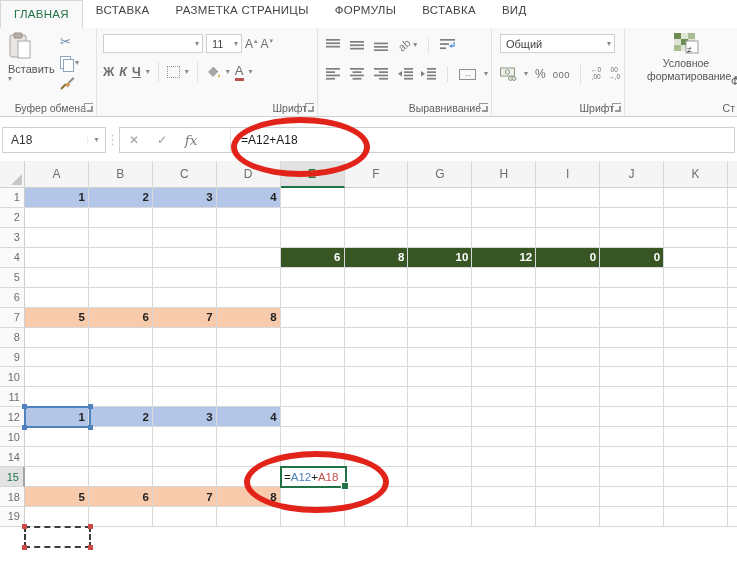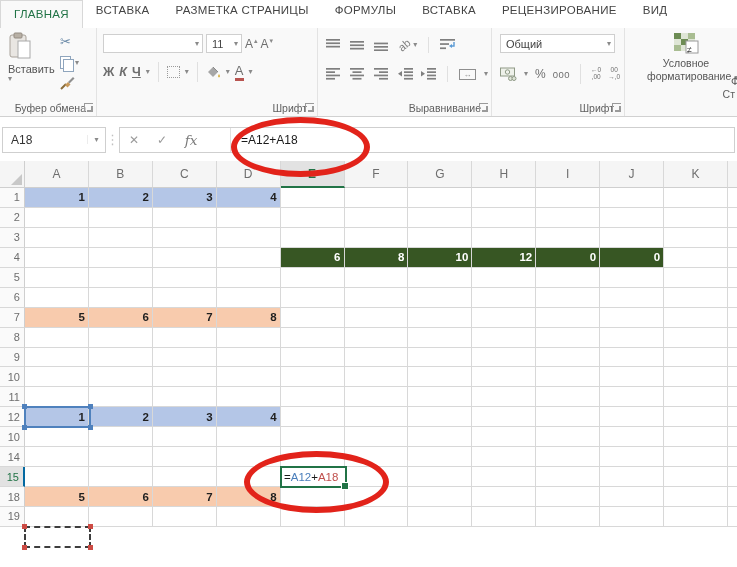--- a/index.html
+++ b/index.html
@@ -44,42 +44,42 @@
   
   .num-r2{position:absolute;left:8px;top:36px;display:flex;align-items:center;gap:7px;height:20px}
   .pct{font-size:12px;color:#6e6e6e}
   .th000{font-size:9.5px;color:#6e6e6e;letter-spacing:.5px}
   .decbtn{display:flex;flex-direction:column;line-height:1.05;font-size:6.5px;color:#6e6e6e;text-align:center}
   
   .cf{position:absolute;left:22px;top:4px;width:78px;text-align:center}
   .cf-badge{position:absolute;font-size:9px;color:#444;left:40px;top:13px}
   .cf-txt{font-size:10.5px;color:#555;line-height:1.25;white-space:nowrap}
   .partial-f{position:absolute;right:-2px;top:47px;font-size:10.5px;color:#555}
-  .styles-label{position:absolute;right:2px;bottom:16px;font-size:10.5px;color:#5f5f5f}
+  .styles-label{position:absolute;right:2px;bottom:2px;font-size:10.5px;color:#5f5f5f}
   
   .fbar{position:absolute;top:118px;left:0;width:737px;height:43px;background:#fff;display:flex;align-items:center}
   .namebox{margin-left:2px;width:104px;height:26px;border:1px solid #cfcfcf;box-sizing:border-box;background:#fff;display:flex;align-items:center}
   .namebox .nm{flex:1;padding-left:8px;font-size:12px;color:#333}
   .namebox .arr{width:17px;text-align:center;font-size:8px;color:#8a8a8a;border-left:1px solid #ececec}
   .fdots{width:13px;text-align:center;color:#c0c0c0;font-size:13px}
   .fbox{flex:1;margin-right:2px;height:26px;border:1px solid #cfcfcf;box-sizing:border-box;background:#fff;display:flex;align-items:center}
   .fbtn{width:28px;text-align:center;font-size:12px;color:#9b9b9b}
   .fxbtn{width:30px;text-align:center;font-size:13.5px;color:#7a7a7a;font-family:"DejaVu Serif",serif;font-style:italic;margin-right:24px}
   .fdiv{width:1px;height:24px;background:#e0e0e0}
   .ftext{padding-left:10px;font-size:12px;color:#1a1a1a}
   
   .grid{position:absolute;top:161px;left:0;width:737px;height:406px;background:#fff;font-size:11.5px}
   .ghead{display:flex;height:27px}
   .gcorner{width:25px;position:relative;background:#f5f5f5;border-right:1px solid #cfcfcf;border-bottom:1px solid #cfcfcf;box-sizing:border-box}
   .tri{position:absolute;right:2px;bottom:2px;width:0;height:0;border-bottom:11px solid #c8c8c8;border-left:11px solid transparent}
   .gch{width:64px;box-sizing:border-box;border-right:1px solid #d8d8d8;border-bottom:1px solid #cfcfcf;background:#f5f5f5;color:#6e6e6e;font-size:12px;display:flex;align-items:center;justify-content:center}
   .gch.act{background:#e2e2e2;color:#217346;font-weight:bold;border-bottom:2px solid #217346}
   .grow{display:flex;height:19.947px}
   .grh{width:25px;box-sizing:border-box;border-right:1px solid #cfcfcf;border-bottom:1px solid #d8d8d8;background:#fafafa;color:#6e6e6e;font-size:11px;display:flex;align-items:center;justify-content:flex-end;padding-right:4px}
-  .grh.act{background:#e2e2e2;color:#217346;border-right:2px solid #0369a1}
+  .grh.act{background:#e2e2e2;color:#217346;border-right:2px solid #a3a3a3}
   .gc{width:64px;box-sizing:border-box;border-right:1px solid #d8d8d8;border-bottom:1px solid #d8d8d8;display:flex;align-items:center;justify-content:flex-end;padding-right:3px;color:#1f1f1f}
   .gc.filled{font-weight:bold}
   .sliver{width:9px;border-bottom:1px solid #d8d8d8;box-sizing:border-box}
   .ghead .sliver{background:#f5f5f5;border-bottom:1px solid #cfcfcf}
   
   .ovl{position:absolute;box-sizing:border-box;z-index:20}
   #ref-a12{left:24px;top:406.4px;width:67px;height:22px;border:2px solid #4f81bd}
   #ref-a18{left:24px;top:526.1px;width:67px;height:22px;border:2px dashed #3d3d3d}
   #edit-e15{left:280px;top:466.3px;width:67px;height:22px;border:2px solid #217346;background:#fff;display:flex;align-items:center;padding-left:2px;font-size:11.5px}
   .hd{position:absolute;width:5px;height:5px}
@@ -94,21 +94,20 @@
 </style>
 </head>
 <body>
 
 <div class="tabbar">
   <div class="tab active">ГЛАВНАЯ</div>
   <div class="tab">ВСТАВКА</div>
   <div class="tab">РАЗМЕТКА СТРАНИЦЫ</div>
   <div class="tab">ФОРМУЛЫ</div>
   <div class="tab">ВСТАВКА</div>
-  <div class="tab">РЕЦЕНЗИРОВАНИЕ</div>
   <div class="tab">ВИД</div>
 </div>
 
 <div class="ribbon">
 
   <div class="rgroup" style="left:0;width:97px">
     <div class="paste-btn">
       <svg width="24" height="28" viewBox="0 0 24 28">
         <rect x="2" y="3" width="16" height="22" rx="2" fill="#e9e6e2" stroke="#a9a29a"></rect>
         <rect x="6" y="1" width="8" height="5" rx="1" fill="#b8b0a5" stroke="#948c82"></rect>

